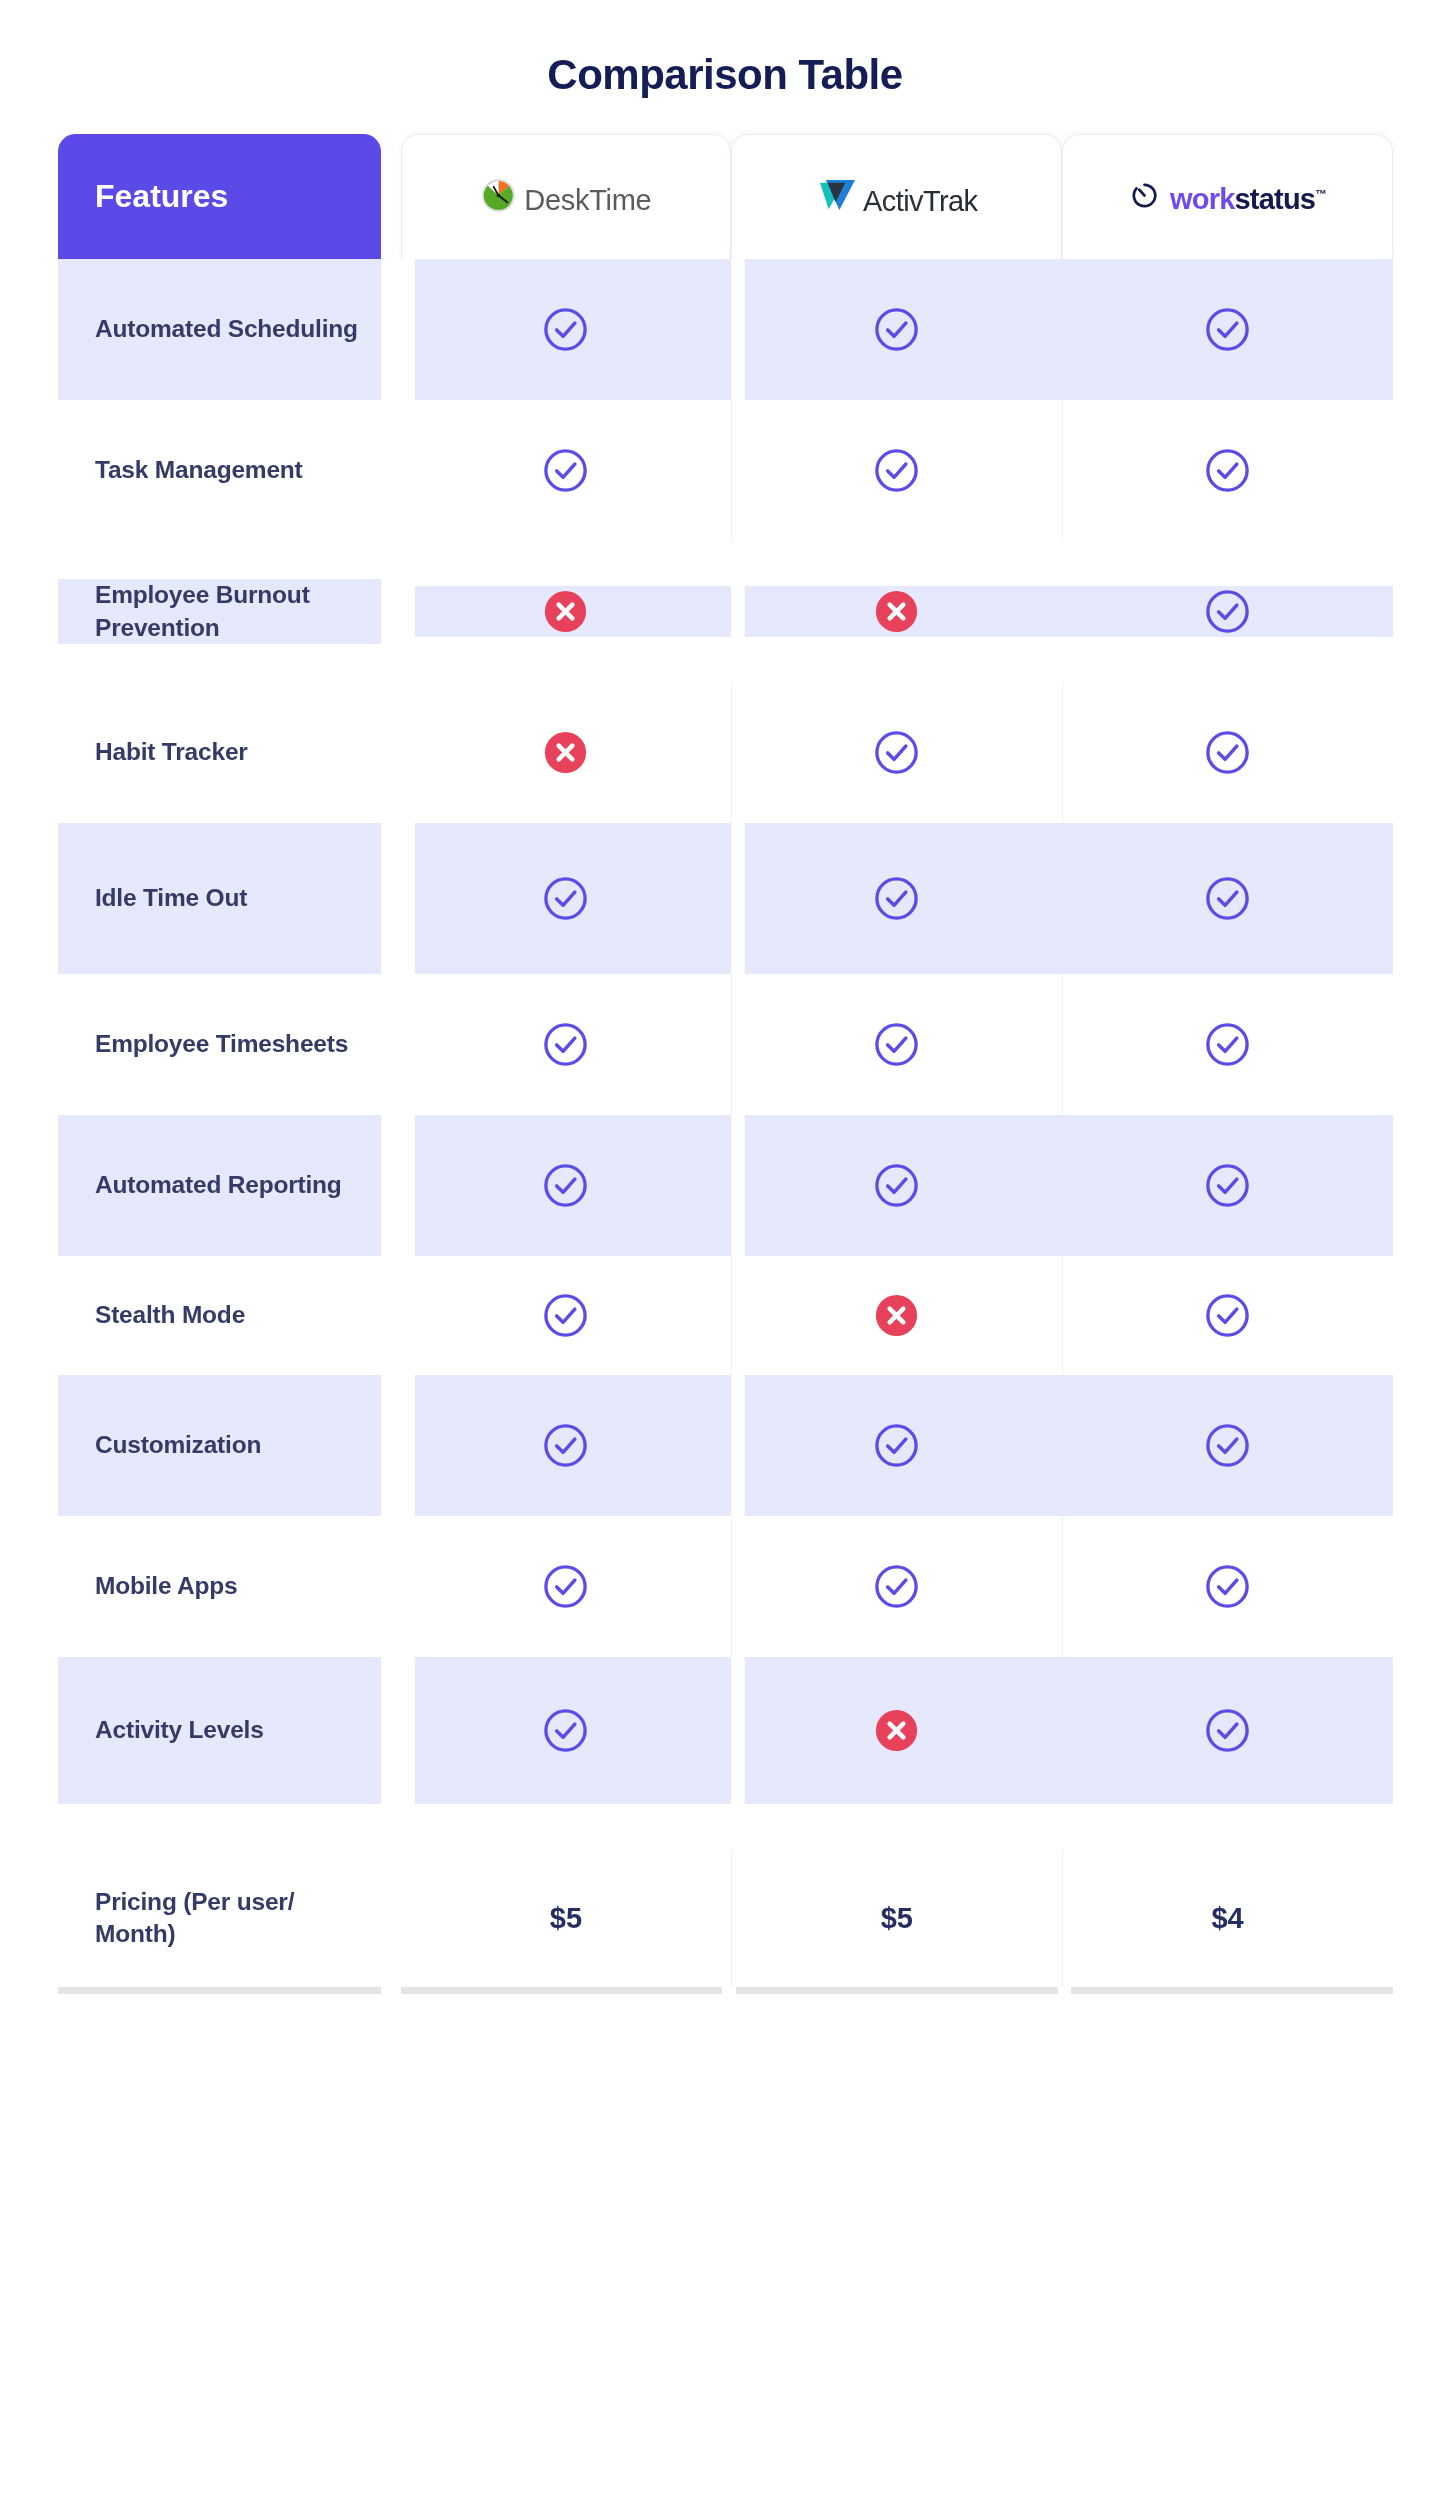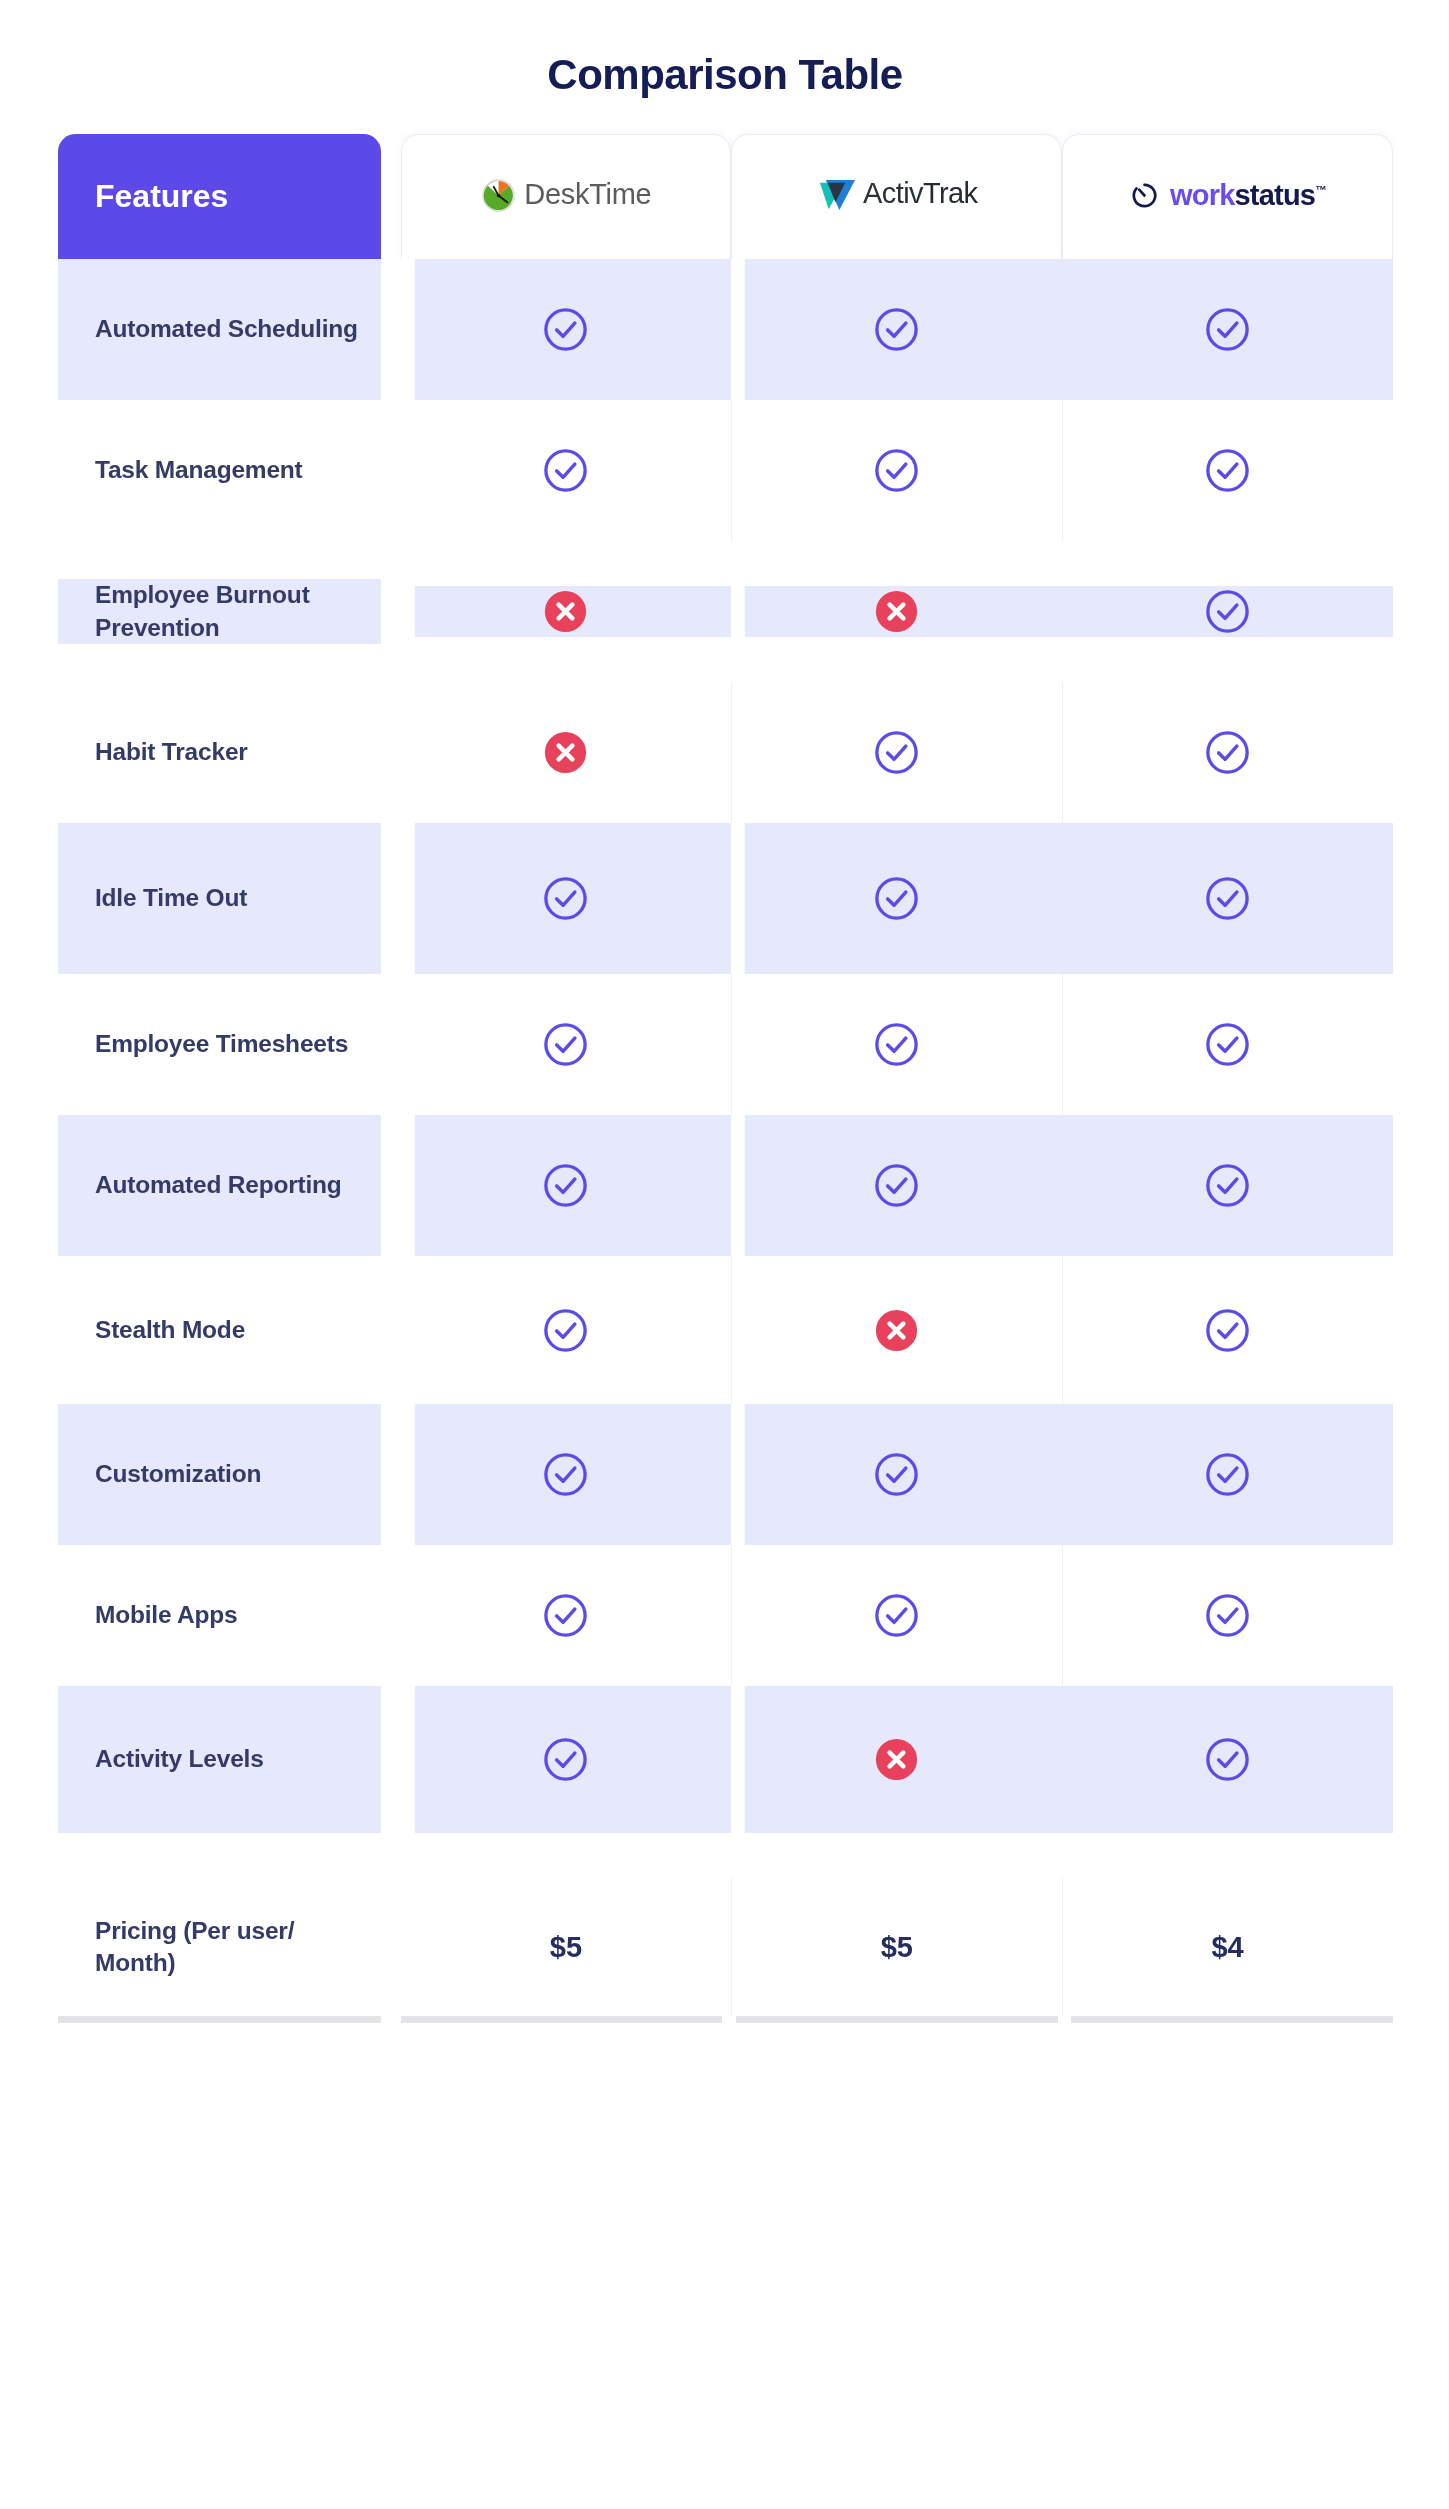--- a/index.html
+++ b/index.html
@@ -69,21 +69,21 @@
     border: 1px solid #ececf4;
     border-bottom: none;
     display: flex;
     align-items: center;
     justify-content: center;
     box-shadow: 0 -2px 7.8px rgba(70,60,160,0.045);
   }
 
   .logo-inner {
     display: flex;
-    align-items: flex-start;
+    align-items: flex-end;
     gap: 8.8px;
   }
 
   
   .logo-desktime .wordmark {
     font-size: 29px;
     color: #5c5c5c;
     font-weight: normal;
     letter-spacing: -0.3px;
   }
@@ -436,21 +436,21 @@
         </div>
         <div class="cell-val">
           <span>
             <svg class="icon-check" width="51" height="51" viewBox="0 0 52 52">
               <circle cx="26" cy="26" r="20" fill="none" stroke="#5b4ce8" stroke-width="3.4"></circle>
               <path d="M17 26.5 L23.5 33 L35.5 19.5" fill="none" stroke="#5b4ce8" stroke-width="3.6" stroke-linecap="round" stroke-linejoin="round"></path>
             </svg>
           </span>
         </div>
       </div>
-      <div class="row" style="height: 148px;">
+      <div class="row" style="height: 119px;">
         <div class="cell-label">
           <span class="feature-name">Stealth Mode</span>
         </div>
         <div class="cell-gap"></div>
         <div class="cell-val">
           <span>
             <svg class="icon-check" width="51" height="51" viewBox="0 0 52 52">
               <circle cx="26" cy="26" r="20" fill="none" stroke="#5b4ce8" stroke-width="3.4"></circle>
               <path d="M17 26.5 L23.5 33 L35.5 19.5" fill="none" stroke="#5b4ce8" stroke-width="3.6" stroke-linecap="round" stroke-linejoin="round"></path>
             </svg>

